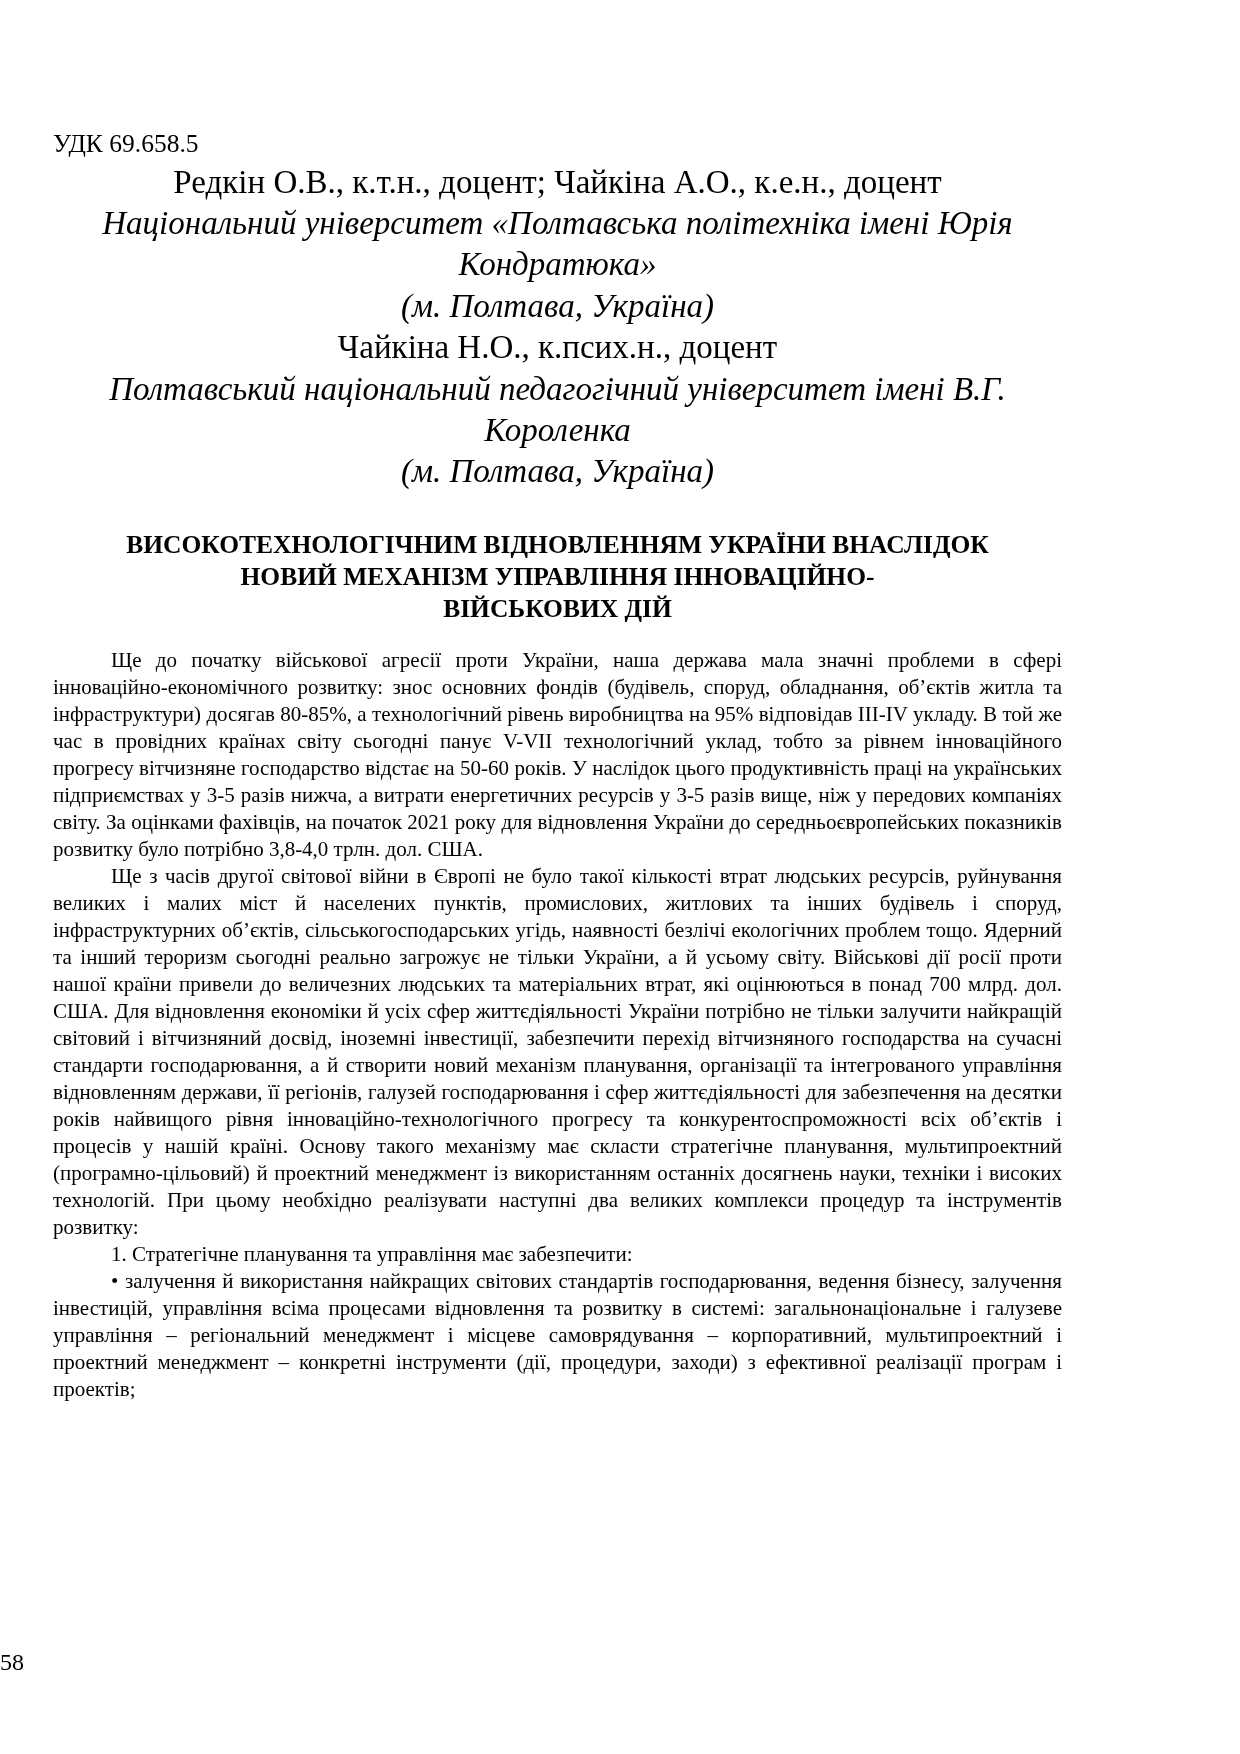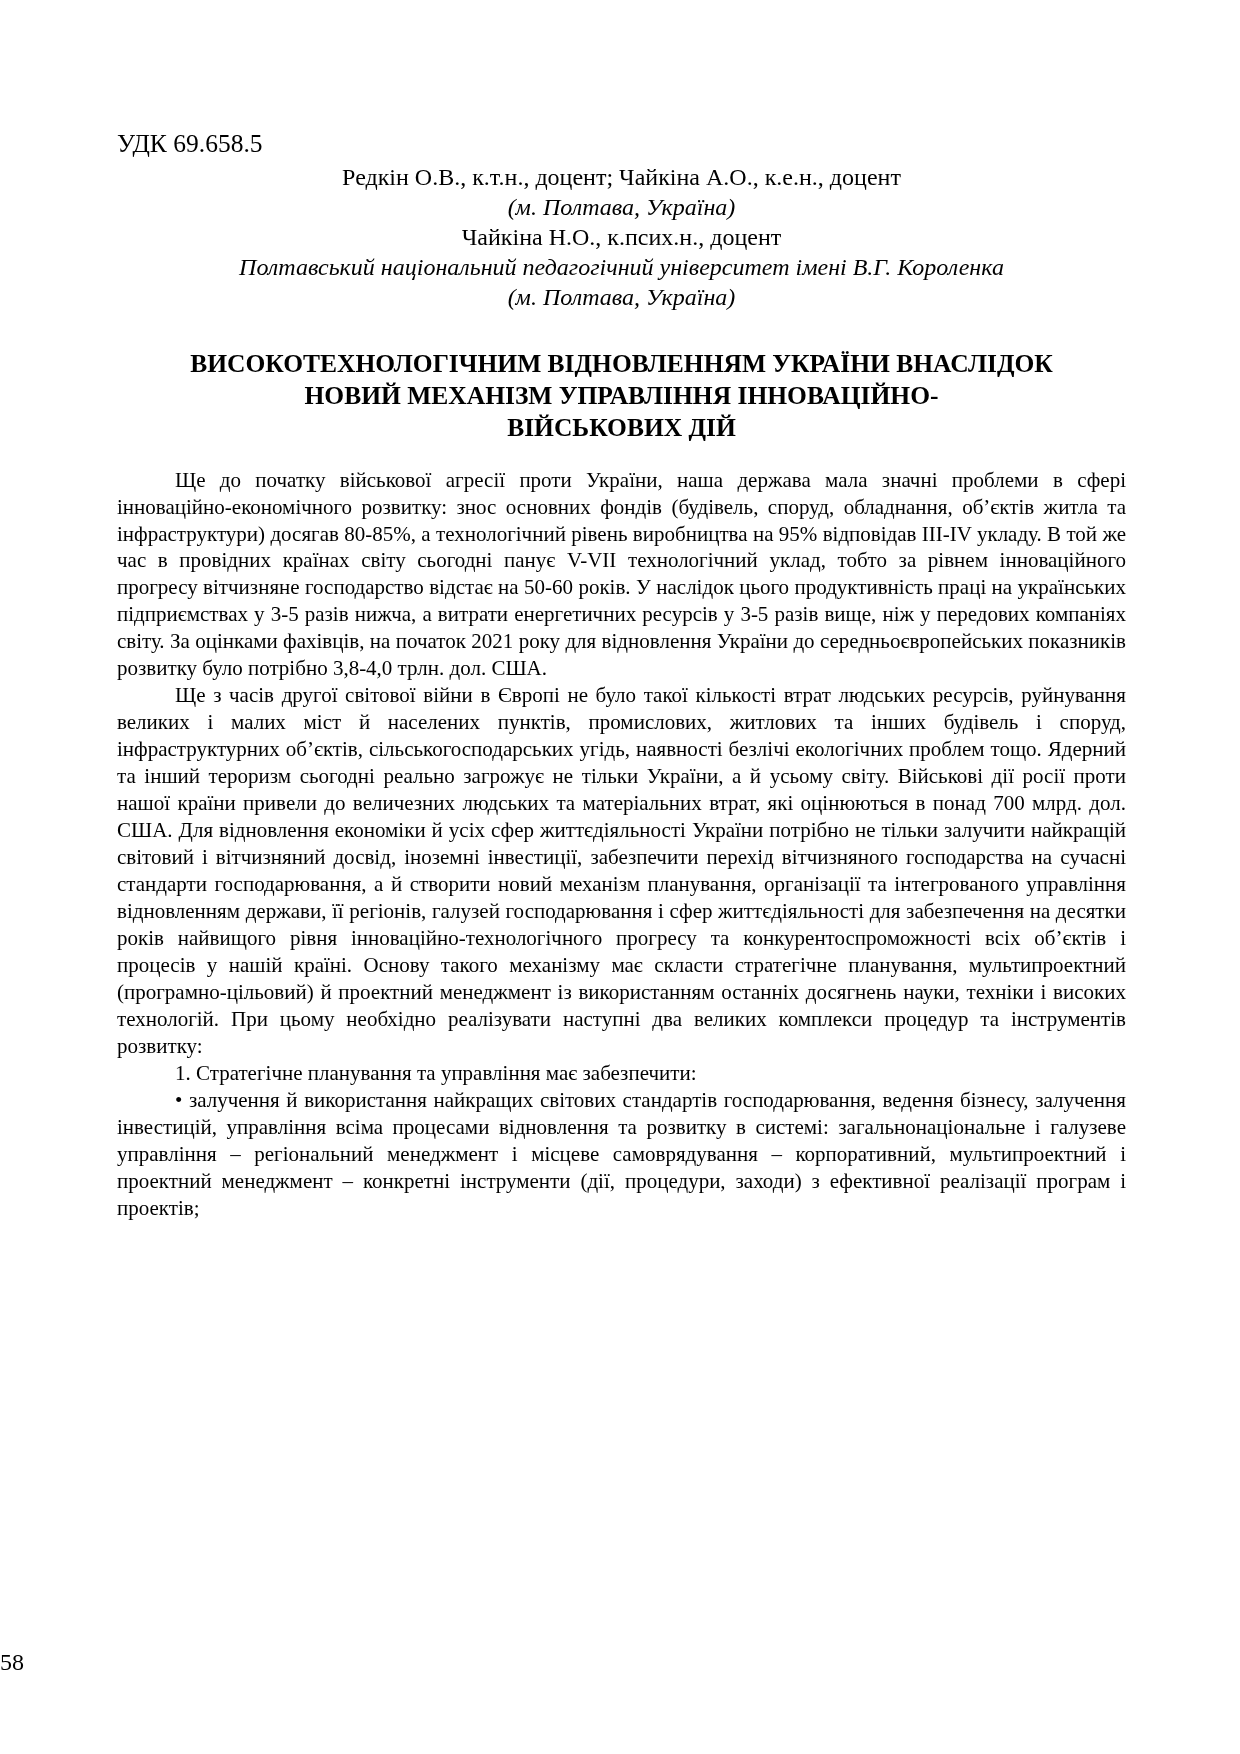--- a/index.html
+++ b/index.html
@@ -8,37 +8,37 @@
     padding: 0;
     background: #ffffff;
   }
   .page {
     position: relative;
     width: 1240px;
     height: 1754px;
     margin: 0 auto;
     background: #ffffff;
     box-sizing: border-box;
-    padding: 128px 103px 0 117px;
+    padding: 128px 103px 0 53px;
     font-family: "Liberation Serif", "DejaVu Serif", serif;
     color: #000000;
     overflow: hidden;
   }
   .content {
     width: 1009px;
   }
   .udk {
     font-size: 25.5px;
     line-height: 1.24;
     text-align: left;
     margin: 0 0 2px 0;
     white-space: nowrap;
   }
   .center-line {
-    font-size: 24px;
+    font-size: 33px;
     line-height: 1.255;
     text-align: center;
     margin: 0;
   }
   .center-line.italic {
     font-style: italic;
   }
   .title {
     font-size: 25.5px;
     line-height: 1.26;
@@ -74,20 +74,21 @@
 </style>
 </head>
 <body>
 
 <div class="page">
   <div class="content">
 
     <p class="udk">УДК 69.658.5</p>
 
     <p class="center-line">Редкін О.В., к.т.н., доцент; Чайкіна А.О., к.е.н., доцент</p>
+    <p class="center-line italic">Національний університет «Полтавська політехніка імені Юрія Кондратюка»</p>
     <p class="center-line italic">(м. Полтава, Україна)</p>
     <p class="center-line">Чайкіна Н.О., к.псих.н., доцент</p>
     <p class="center-line italic">Полтавський національний педагогічний університет імені В.Г. Короленка</p>
     <p class="center-line italic">(м. Полтава, Україна)</p>
 
     <h1 class="title">
       <span class="title-line">ВИСОКОТЕХНОЛОГІЧНИМ ВІДНОВЛЕННЯМ УКРАЇНИ ВНАСЛІДОК</span>
       <span class="title-line">НОВИЙ МЕХАНІЗМ УПРАВЛІННЯ ІННОВАЦІЙНО-</span>
       <span class="title-line">ВІЙСЬКОВИХ ДІЙ</span>
     </h1>

